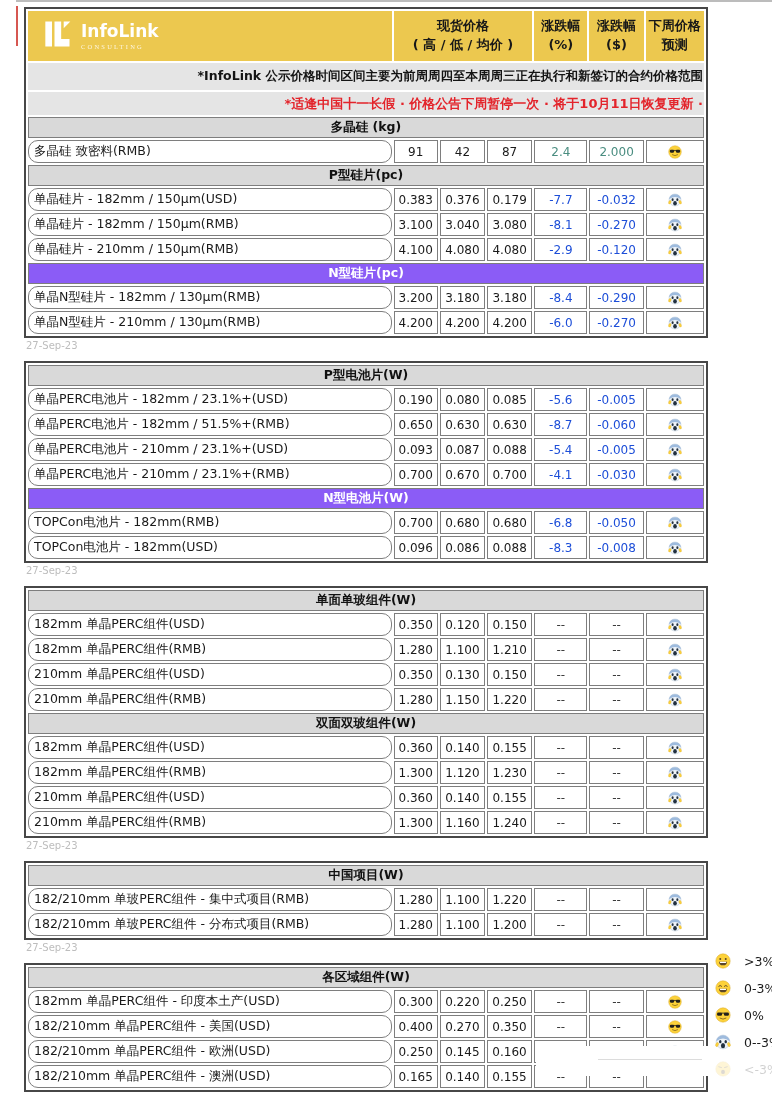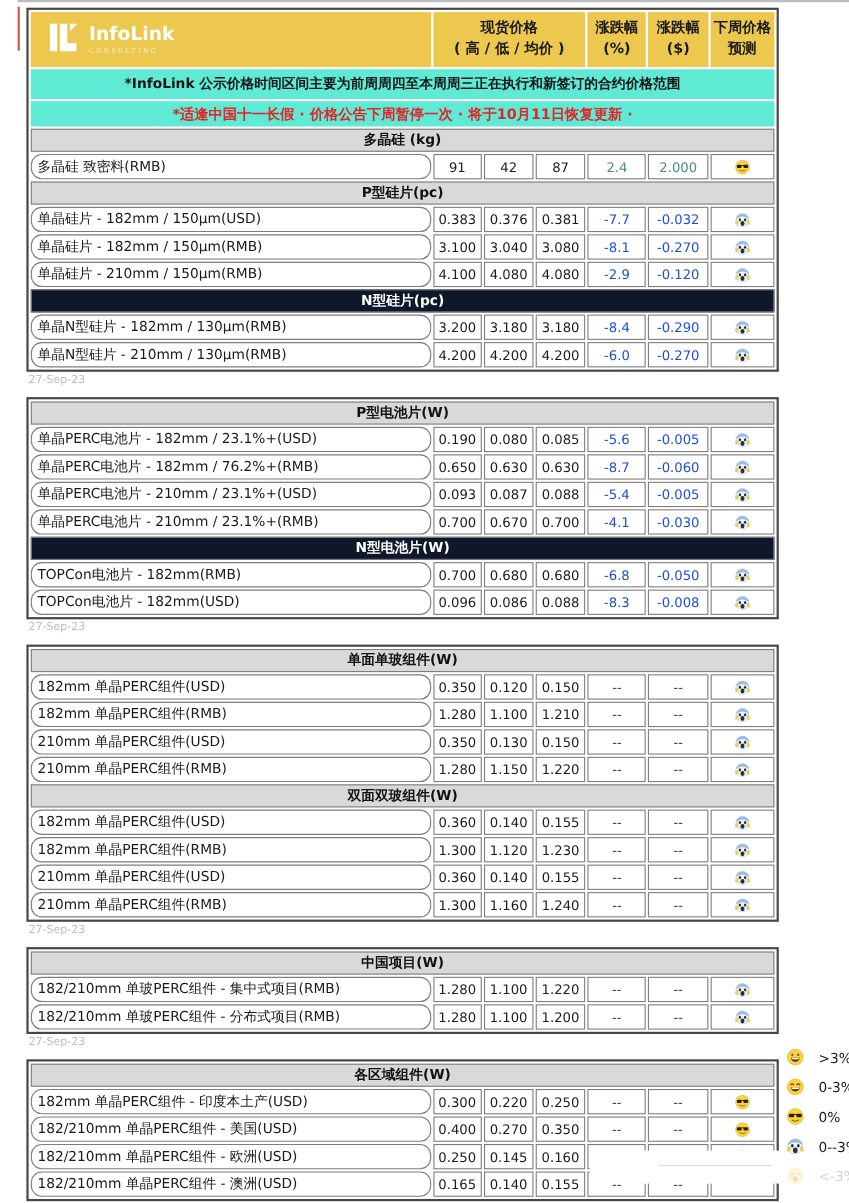--- a/index.html
+++ b/index.html
@@ -18,28 +18,28 @@
 
   
   tr.head td{background:#ecc84f;border:none;height:48px;vertical-align:middle;}
   td.hcell{text-align:center;font-weight:bold;font-size:13px;line-height:1.45;color:#181818;}
   td.logo-cell{padding-left:14px;}
   .logo{display:flex;align-items:center;gap:9px;}
   .logo .brand{font-size:17px;font-weight:bold;color:#fff;line-height:1;}
   .logo .sub{font-size:6.5px;letter-spacing:2.2px;color:#fdf6e0;margin-top:3px;font-family:Liberation Serif, serif;}
 
   
-  tr.noter td{border:none;background:#5eead4;text-align:center;}
+  tr.noter td{border:none;background:#e5e5e5;text-align:right;}
   td.note{height:25px;font-size:12.5px;font-weight:bold;color:#141414;}
   td.note.red{height:21px;font-size:13px;color:#e3242b;}
 
   
   td.sec{border:1px solid #7e7e7e;text-align:center;font-weight:bold;font-size:12.5px;height:16px;}
   td.sec.light{background:#d9d9d9;color:#111;}
-  td.sec.dark{background:#0f172a;color:#fff;}
+  td.sec.dark{background:#8b5cf6;color:#fff;}
   td.cell{border:1px solid #7e7e7e;background:#fff;height:19px;font-size:12px;text-align:center;vertical-align:middle;}
   td.cname{text-align:left;padding-left:5px;font-size:12.5px;border-radius:10px;}
   td.pos{color:#4a8d80;}
   td.neg{color:#1d4ed8;}
   td.dash{color:#3c3c3c;}
   .emoji{display:inline-block;vertical-align:middle;}
 
   .wm{font-size:10px;color:#bdbdbd;margin:2px 0 9px 2px;height:12px;}
 
   
@@ -167,21 +167,21 @@
                 <use href="#e-cool"></use>
               </svg></td>
           </tr>
           <tr>
             <td colspan="7" class="sec light">P型硅片(pc)</td>
           </tr>
           <tr>
             <td class="cell cname">单晶硅片 - 182mm / 150μm(USD)</td>
             <td class="cell">0.383</td>
             <td class="cell">0.376</td>
-            <td class="cell">0.381</td>
+            <td class="cell">0.179</td>
             <td class="cell neg">-7.7</td>
             <td class="cell neg">-0.032</td>
             <td class="cell"><svg class="emoji" width="14" height="14">
                 <use href="#e-scream"></use>
               </svg></td>
           </tr>
           <tr>
             <td class="cell cname">单晶硅片 - 182mm / 150μm(RMB)</td>
             <td class="cell">3.100</td>
             <td class="cell">3.040</td>
@@ -251,21 +251,21 @@
               <td class="cell">0.190</td>
               <td class="cell">0.080</td>
               <td class="cell">0.085</td>
               <td class="cell neg">-5.6</td>
               <td class="cell neg">-0.005</td>
               <td class="cell"><svg class="emoji" width="14" height="14">
                   <use href="#e-scream"></use>
                 </svg></td>
             </tr>
             <tr>
-              <td class="cell cname">单晶PERC电池片 - 182mm / 76.2%+(RMB)</td>
+              <td class="cell cname">单晶PERC电池片 - 182mm / 51.5%+(RMB)</td>
               <td class="cell">0.650</td>
               <td class="cell">0.630</td>
               <td class="cell">0.630</td>
               <td class="cell neg">-8.7</td>
               <td class="cell neg">-0.060</td>
               <td class="cell"><svg class="emoji" width="14" height="14">
                   <use href="#e-scream"></use>
                 </svg></td>
             </tr>
             <tr>

